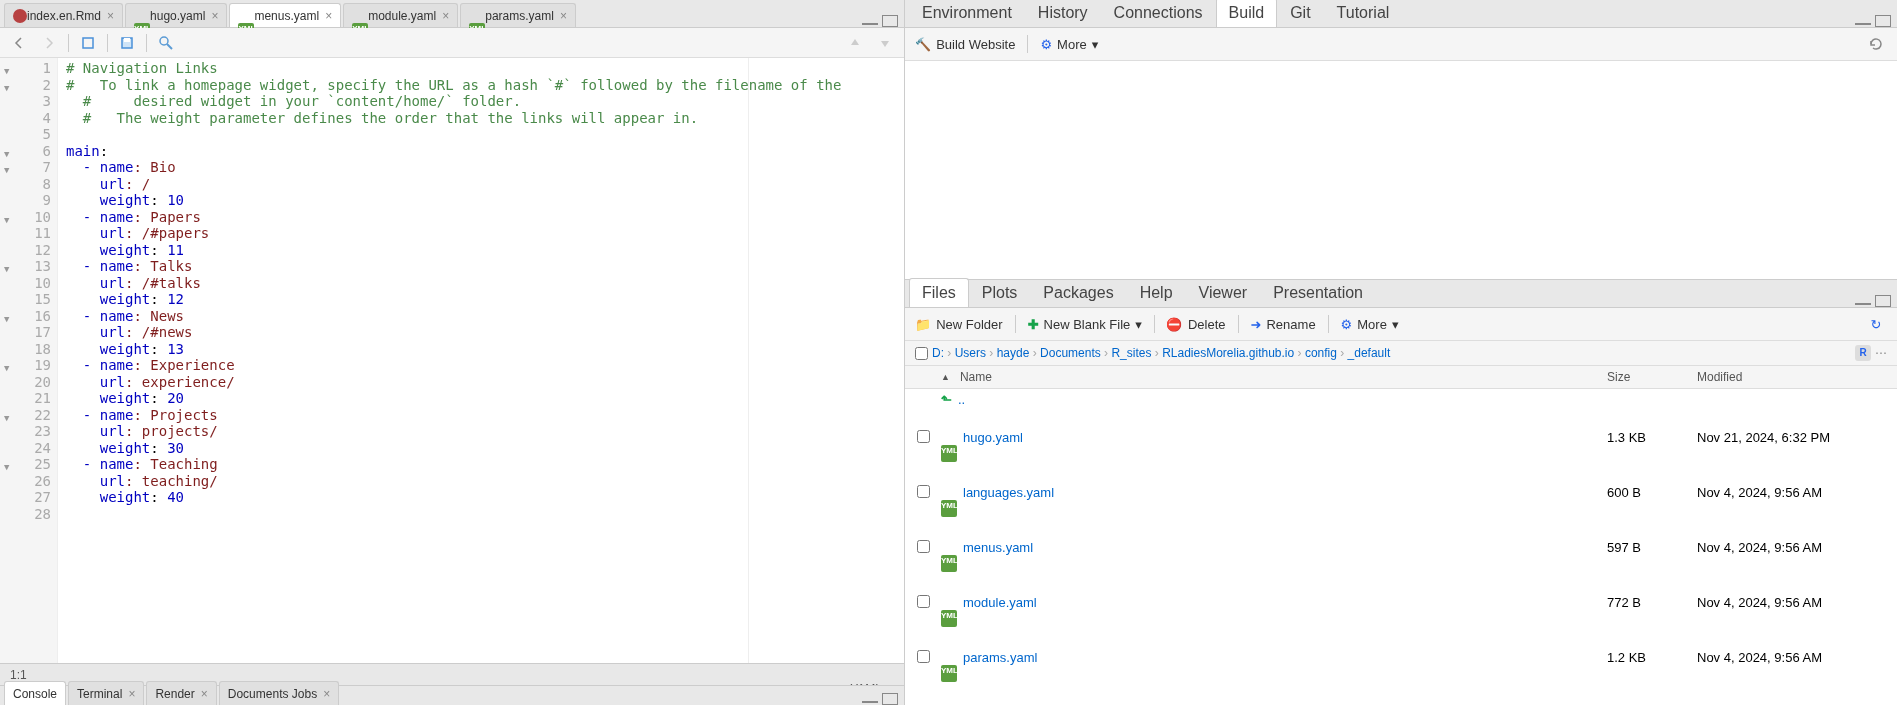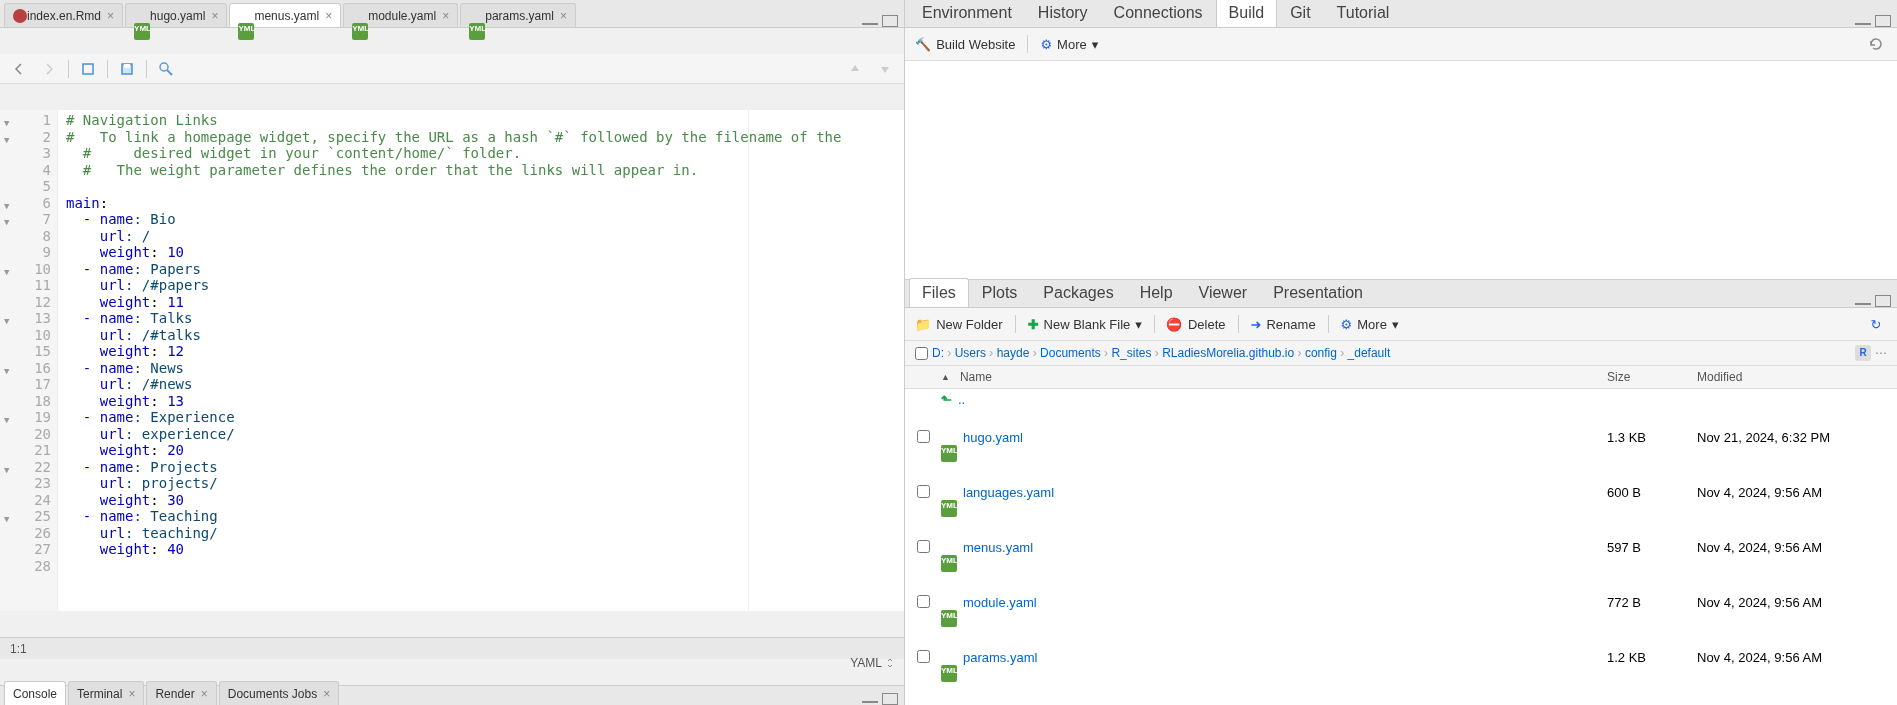--- a/index.html
+++ b/index.html
@@ -1,18 +1,18 @@
 <!DOCTYPE html>
 <html><head>
 <meta charset="utf-8">
 <style>
 * { margin: 0; padding: 0; box-sizing: border-box; }
 body { font-family: "Segoe UI", Arial, sans-serif; font-size: 13px; background: #f0f0f0; overflow: hidden; }
 .main-layout { display: flex; width: 1897px; height: 705px; }
-.left-pane { width: 905px; display: flex; flex-direction: column; border-right: 1px solid #ccc; gap: 26px; }
+.left-pane { width: 905px; display: flex; flex-direction: column; border-right: 1px solid #ccc; }
 .right-pane { flex: 1; display: flex; flex-direction: column; background: #f5f5f5; }
 
 
 .tab-bar { display: flex; background: #e8e8e8; border-bottom: 1px solid #ccc; height: 28px; align-items: flex-end; padding-left: 4px; }
 .tab { display: flex; align-items: center; padding: 4px 8px; background: #e0e0e0; border: 1px solid #ccc; border-bottom: none; margin-right: 2px; cursor: pointer; border-radius: 3px 3px 0 0; height: 24px; }
 .tab.active { background: #fff; }
 .tab-close { margin-left: 6px; color: #888; font-size: 12px; cursor: pointer; }
 .tab-label { font-size: 12px; color: #333; }
 .spacer { flex: 1; }
 .win-icons { display: flex; gap: 4px; padding-right: 6px; align-items: center; }
@@ -31,21 +31,21 @@
 .fold { color: #999; font-size: 9px; position: absolute; left: 2px; top: 3px; }
 .code { flex: 1; padding: 2px 8px; white-space: pre; position: relative; }
 .code-line { height: 16.5px; line-height: 16.5px; }
 .margin-line { position: absolute; left: 690px; top: 0; bottom: 0; width: 1px; background: #eee; }
 
 
 .c-comment { color: #4a8a4a; }
 .c-key { color: #0000c0; }
 .c-dash { color: #0000c0; }
 .c-num { color: #0000c0; }
-.c-str { color: #0c4a6e; }
+.c-str { color: #7f1d1d; }
 
 
 .status-bar { display: flex; justify-content: space-between; align-items: center; height: 22px; background: #e8e8e8; border-top: 1px solid #ccc; padding: 0 10px; font-size: 12px; color: #555; }
 .lang-select { display: flex; align-items: center; gap: 4px; margin-top: 28px; }
 
 
 .bottom-tabs { display: flex; background: #e8e8e8; border-top: 1px solid #ccc; height: 20px; align-items: flex-end; padding-left: 4px; }
 
 
 .right-top { height: 280px; display: flex; flex-direction: column; border-bottom: 1px solid #ccc; }

